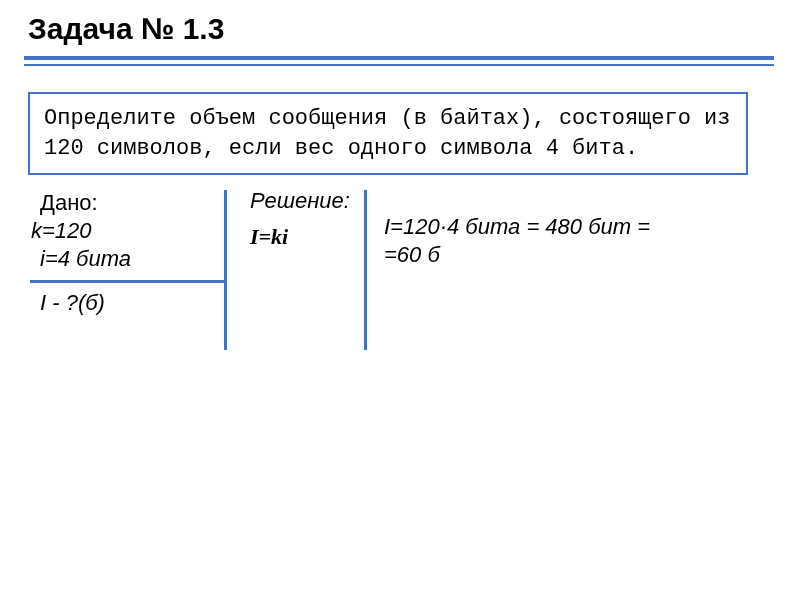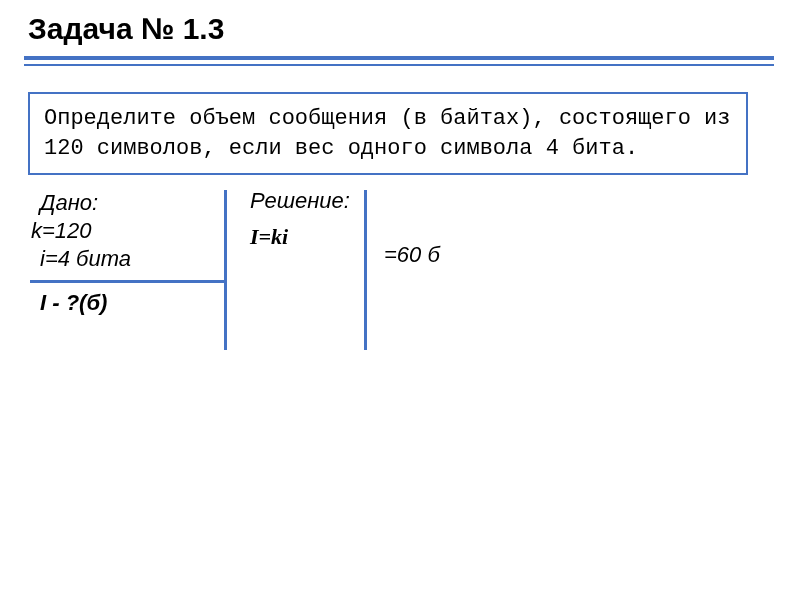--- a/index.html
+++ b/index.html
@@ -50,21 +50,20 @@
     font-size: 22px;
     line-height: 1.35;
     box-sizing: border-box;
     font-family: Liberation Mono, monospace;
   }
   .given-heading {
     position: absolute;
     left: 40px;
     top: 190px;
     font-size: 22px;
-    font-style: italic;
   }
   .given-line1 {
     position: absolute;
     left: 31px;
     top: 218px;
     font-size: 22px;
     font-style: italic;
   }
   .given-line2 {
     position: absolute;
@@ -72,21 +71,20 @@
     top: 246px;
     font-size: 22px;
     font-style: italic;
   }
   .given-find {
     position: absolute;
     left: 40px;
     top: 290px;
     font-size: 22px;
     font-style: italic;
-    font-weight: bold;
   }
   .given-hline {
     position: absolute;
     left: 30px;
     top: 280px;
     width: 195px;
     border-top: 3px solid #4472c4;
   }
   .divider-1 {
     position: absolute;
@@ -158,15 +156,16 @@
   <div class="given-hline"></div>
   <div class="given-find">I - ?(б)</div>
 
   <div class="divider-1"></div>
 
   <div class="solution-heading">Решение:</div>
   <div class="formula">I=ki</div>
 
   <div class="divider-2"></div>
 
+  <div class="calc-line1">I=120·4 бита = 480 бит =</div>
   <div class="calc-line2">=60 б</div>
 
 </div>
 
 </body></html>

